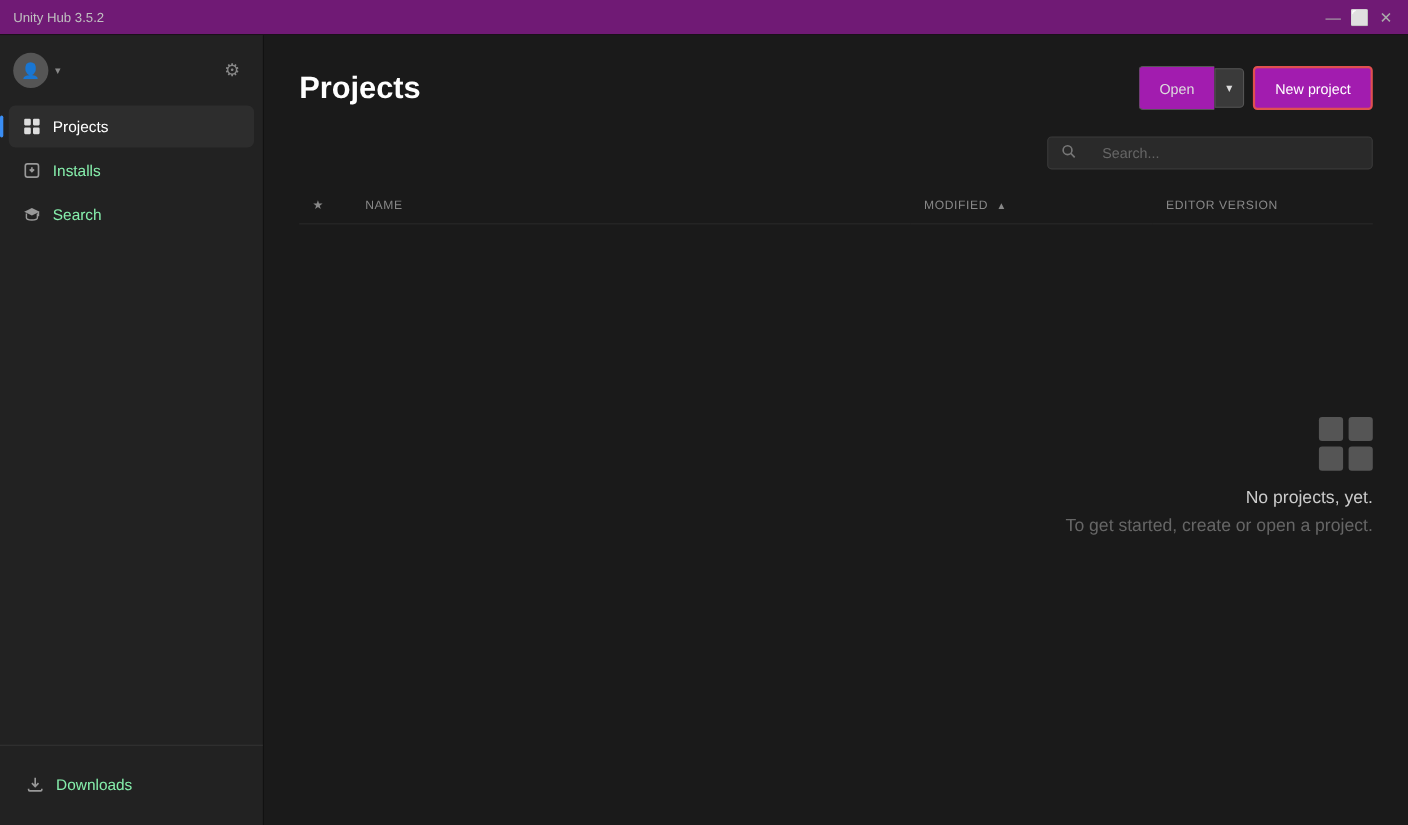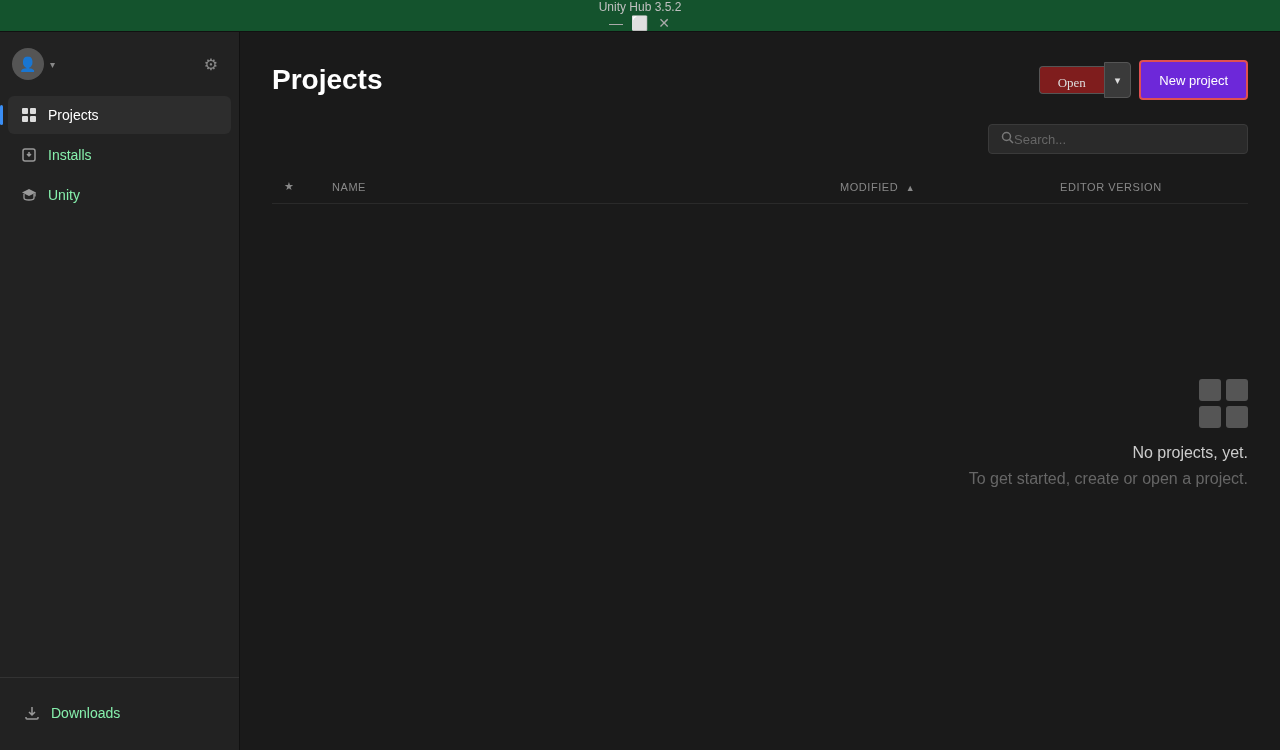--- a/index.html
+++ b/index.html
@@ -9,27 +9,26 @@
       background: #1a1a1a;
       font-family: -apple-system, BlinkMacSystemFont, 'Segoe UI', sans-serif;
       color: #d4d4d4;
       overflow: hidden;
       position: relative;
     }
 
     
     .titlebar {
       height: 32px;
-      background: #14532d;
+      background: #701a75;
       display: flex;
       align-items: center;
       justify-content: space-between;
       padding: 0 12px;
       border-bottom: 1px solid #111;
-      flex-direction: column;
     }
     .titlebar-title {
       font-size: 12px;
       color: #c0c0c0;
     }
     .titlebar-controls {
       display: flex;
       gap: 8px;
     }
     .titlebar-btn {
@@ -173,48 +172,47 @@
       color: #ffffff;
     }
 
     .header-actions {
       display: flex;
       align-items: center;
       gap: 0;
     }
 
     .open-btn {
-      background: #7f1d1d;
+      background: #a21caf;
       color: #ddd;
       border: 1px solid #555;
       border-right: none;
       padding: 8px 18px;
       font-size: 13px;
       cursor: pointer;
       border-radius: 4px 0 0 4px;
-      height: 28px;
-      font-family: Liberation Serif, serif;
+      height: 40px;
     }
 
     .open-dropdown {
       background: #3a3a3a;
       color: #ddd;
       border: 1px solid #555;
       border-left: 1px solid #555;
       padding: 8px 10px;
       font-size: 11px;
       cursor: pointer;
       border-radius: 0 4px 4px 0;
       height: 36px;
       display: flex;
       align-items: center;
     }
 
     .new-project-btn {
-      background: #6d28d9;
+      background: #a21caf;
       color: #ffffff;
       border: 2px solid #e05050;
       padding: 8px 18px;
       font-size: 13px;
       font-weight: 500;
       cursor: pointer;
       border-radius: 4px;
       height: 40px;
       margin-left: 8px;
     }
@@ -226,22 +224,22 @@
       margin-bottom: 16px;
     }
 
     .search-input-wrapper {
       display: flex;
       align-items: center;
       background: #2a2a2a;
       border: 1px solid #3a3a3a;
       border-radius: 4px;
       padding: 6px 12px;
-      width: 260px;
-      gap: 0;
+      width: 296px;
+      gap: 24px;
     }
 
     .search-icon {
       color: #777;
       font-size: 13px;
     }
 
     .search-input {
       background: none;
       border: none;
@@ -380,21 +378,21 @@
       </div>
 
       <div class="nav-item">
         <span class="nav-icon">
           <svg width="16" height="16" viewBox="0 0 16 16" fill="currentColor">
             <path d="M8 2L1 5.5l7 3.5 7-3.5L8 2z"></path>
             <path d="M3 7v4c0 1.1 2.2 2 5 2s5-.9 5-2V7" fill="none" stroke="currentColor" stroke-width="1.3"></path>
             <line x1="14" y1="5.5" x2="14" y2="9.5" stroke="currentColor" stroke-width="1.3"></line>
           </svg>
         </span>
-        <span>Unity</span>
+        <span>Search</span>
       </div>
 
     </nav>
 
     <div class="sidebar-bottom">
       <div class="nav-item">
         <span class="nav-icon">
           <svg width="16" height="16" viewBox="0 0 16 16" fill="none" stroke="currentColor" stroke-width="1.5">
             <path d="M8 2v8M5 7l3 3 3-3"></path>
             <path d="M2 12v1a1 1 0 001 1h10a1 1 0 001-1v-1"></path>

